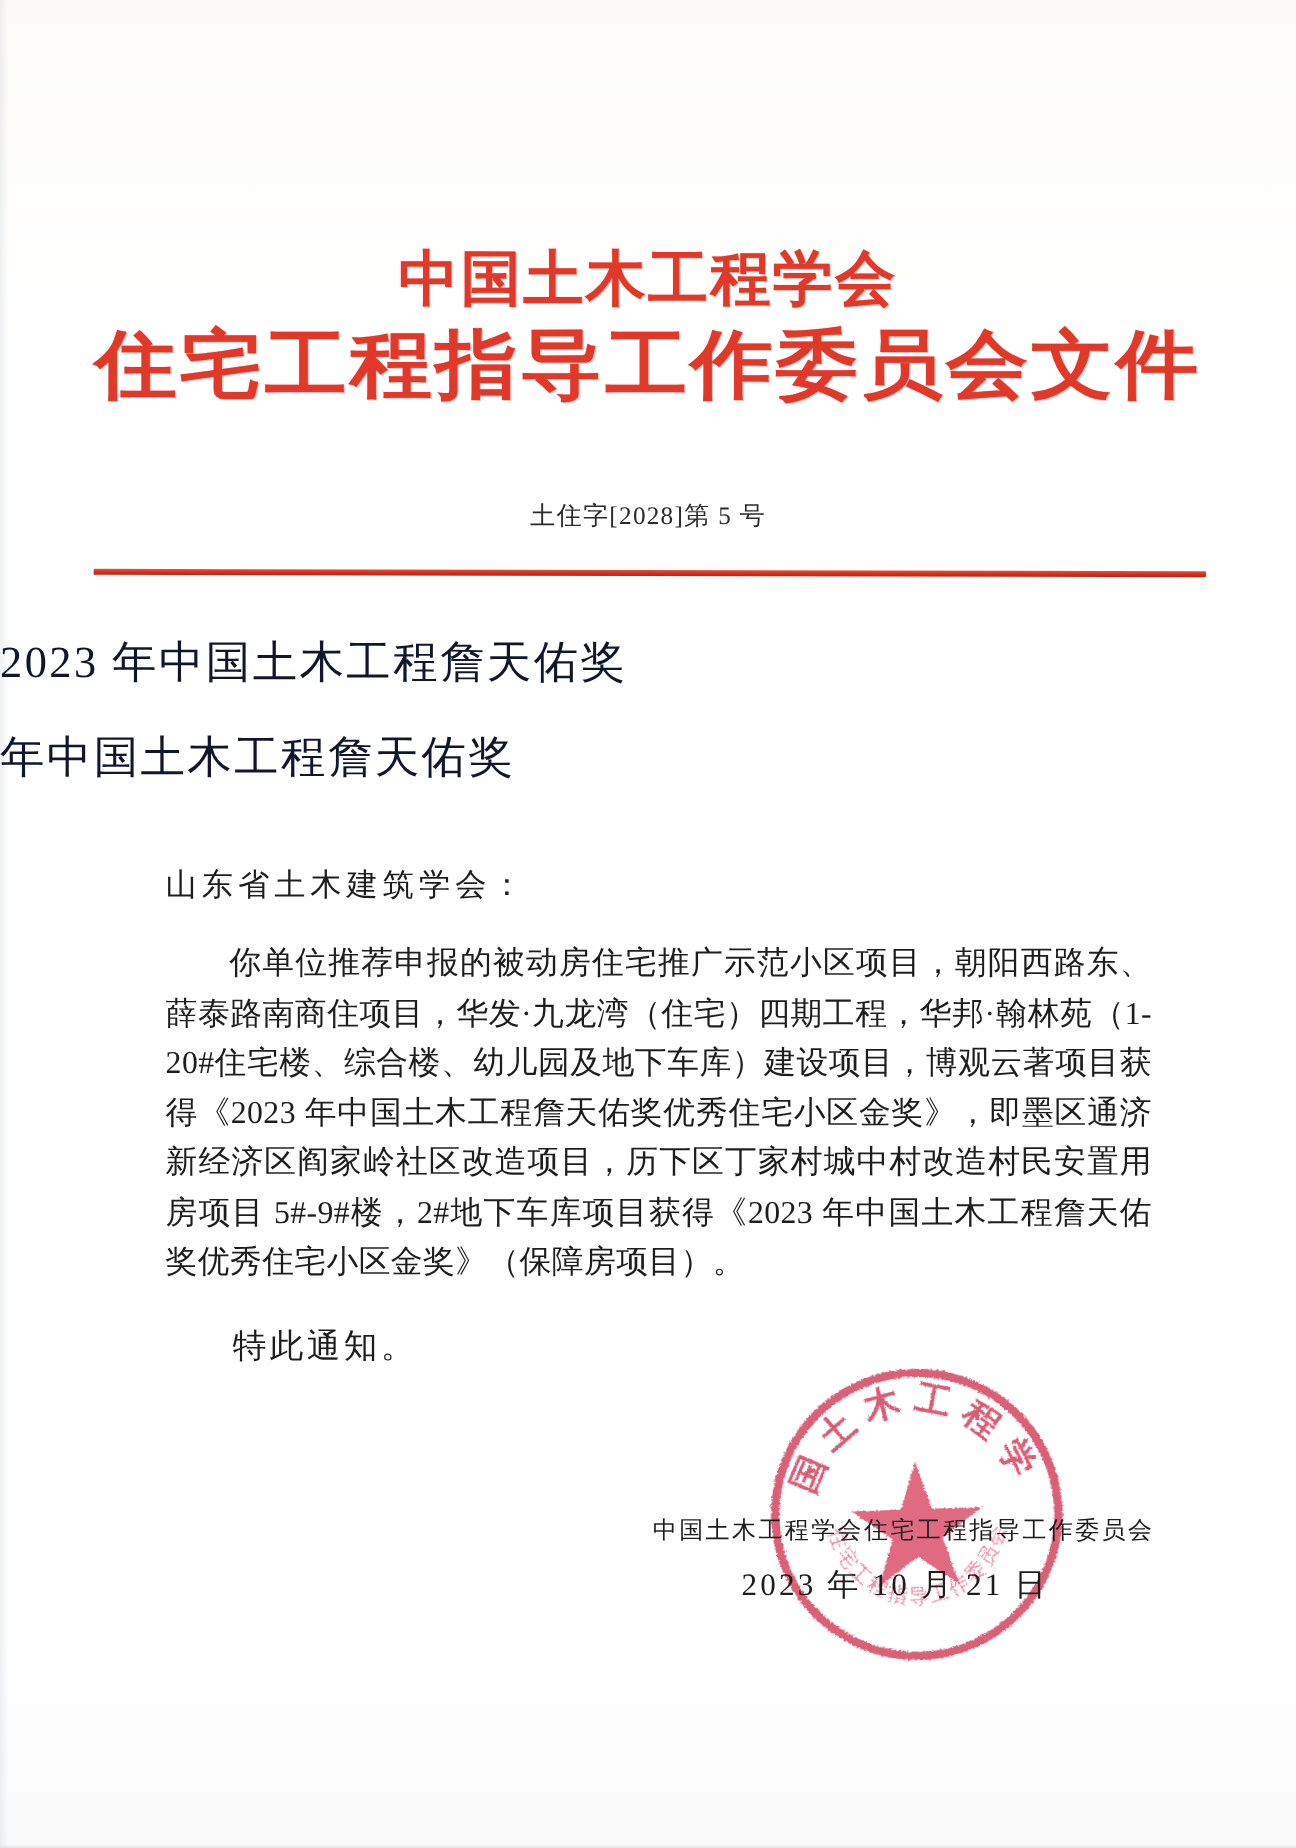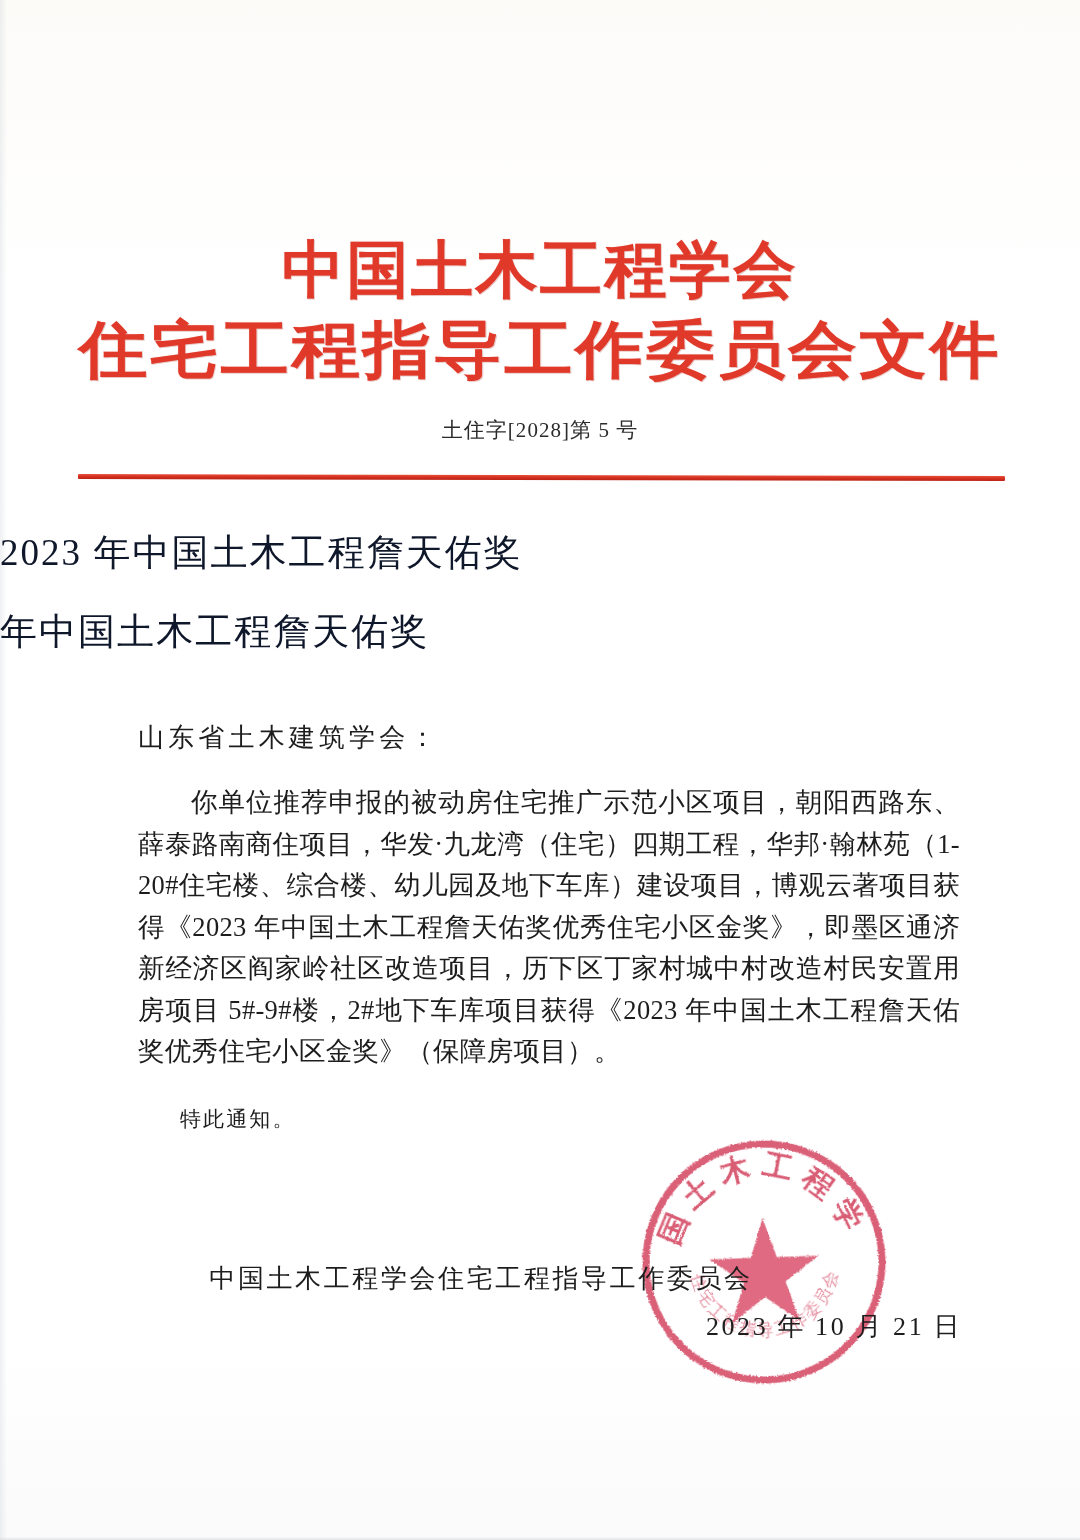--- a/index.html
+++ b/index.html
@@ -48,23 +48,22 @@
     font-family: "Liberation Serif", "DejaVu Serif", serif;
     font-weight: bold;
     letter-spacing: 0.04em;
     line-height: 1.06;
     white-space: nowrap;
     text-shadow:
        0 0 1px rgba(224,57,42,0.45),
        1px 1px 0 rgba(150,40,32,0.22);
   }
   #lh-line-1 {
-    font-size: 62px;
+    font-size: 50px;
     transform: scaleX(1.0);
-    margin-top: 32px;
   }
   #lh-line-2 {
     font-size: 62px;
     margin-top: 14px;
     transform: scaleX(1.10);
   }
 
   #doc-number {
     position: absolute;
     left: 0; right: 0;
@@ -122,46 +121,46 @@
     font-size: 26.5px;
     line-height: 41.5px;
     text-align: justify;
     text-justify: inter-character;
     text-indent: 2em;
     letter-spacing: 0.012em;
     font-family: "Liberation Serif", "DejaVu Serif", serif;
   }
   #closing-line {
     margin-top: 36px;
-    font-size: 21px;
+    font-size: 28px;
     line-height: 1.0;
     text-indent: 2em;
     letter-spacing: 0.10em;
     font-family: "Liberation Serif", "DejaVu Serif", serif;
   }
 
   
   #signature-block {
     position: absolute;
     left: 0;
     top: 1266px;
     width: 962px;
     text-align: right;
     color: #1d1d1d;
     z-index: 3;
   }
   #signing-org {
-    font-size: 26px;
+    font-size: 20px;
     letter-spacing: 0.10em;
     line-height: 1.0;
     font-family: "Liberation Serif", "DejaVu Serif", serif;
-    text-align: center;
   }
   #signing-date {
     margin-top: 22px;
+    margin-right: 88px;
     font-size: 26px;
     letter-spacing: 0.10em;
     line-height: 1.0;
     font-family: "Liberation Serif", "DejaVu Serif", serif;
   }
 
   
   #official-seal {
     position: absolute;
     left: 638px;

